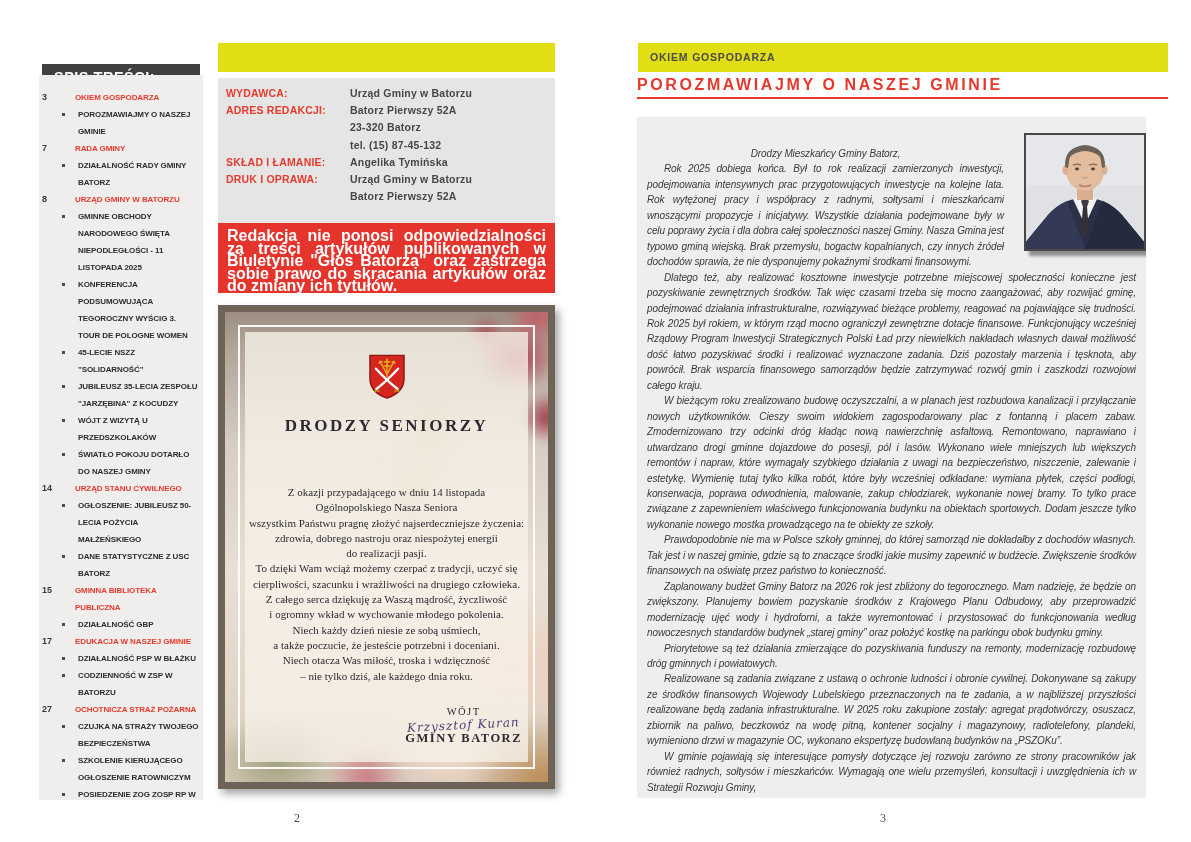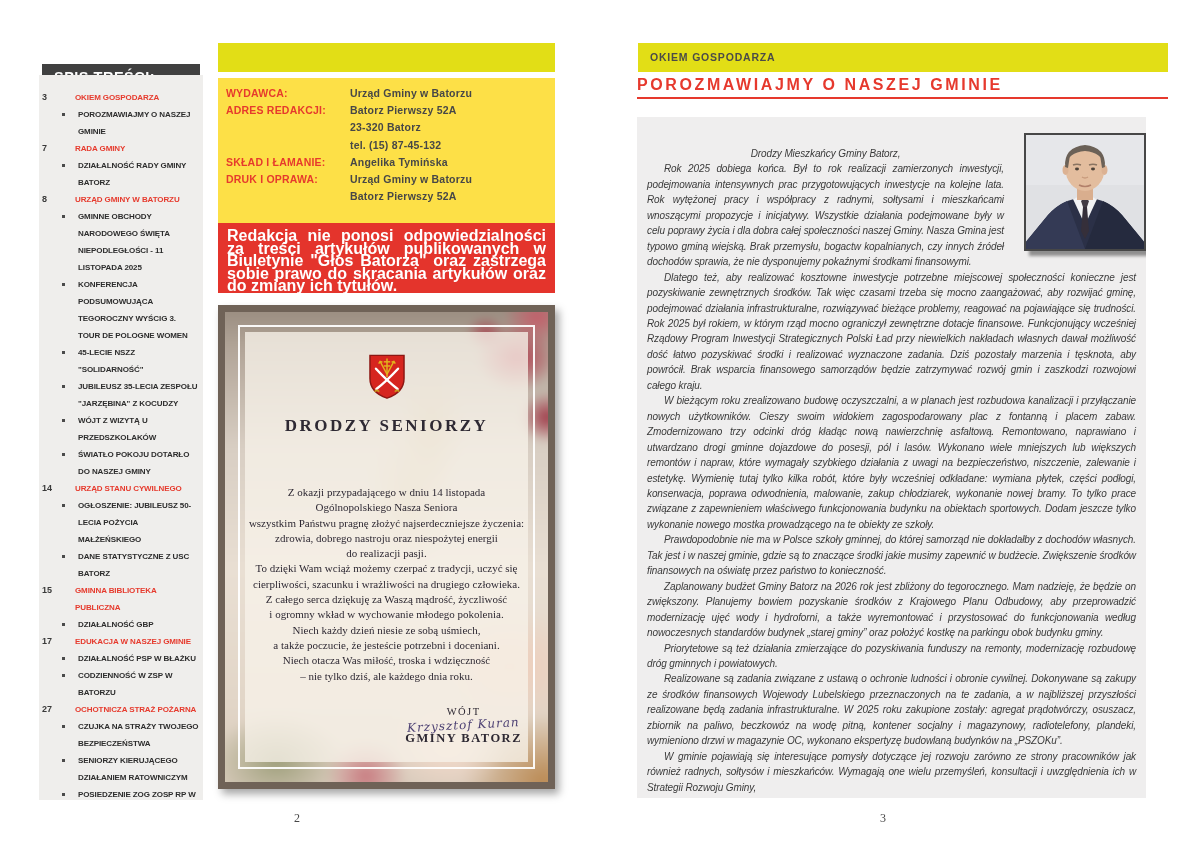--- a/index.html
+++ b/index.html
@@ -11,21 +11,21 @@
   .toc-panel{position:absolute;left:39px;top:75px;width:164px;height:725px;background:#efeeec;
     box-sizing:border-box;padding:14px 3px 0 3px;overflow:hidden;}
   .toc-sec{display:flex;line-height:17px;font-weight:bold;}
   .toc-sec .num{width:33px;font-size:9px;color:#3a3a3a;flex:none;}
   .toc-sec .t{flex:1;font-size:8px;color:#e63a2d;letter-spacing:-.1px;}
   .toc-item{position:relative;padding-left:36px;line-height:17px;font-weight:bold;font-size:8px;
     color:#2d2d2d;letter-spacing:-.1px;}
   .toc-item::before{content:"";position:absolute;left:20px;top:7px;width:3px;height:3px;background:#4a4a4a;}
   
   .yellow-left{position:absolute;left:218px;top:43px;width:337px;height:29px;background:#e2de16;}
-  .masthead{position:absolute;left:218px;top:78px;width:337px;height:145px;background:#fde047;
+  .masthead{position:absolute;left:218px;top:78px;width:337px;height:145px;background:#e5e5e5;
     box-sizing:border-box;padding:7px 0 0 8px;overflow:hidden;}
   .mh-row{display:flex;line-height:17.2px;}
   .mh-label{width:124px;flex:none;font-weight:bold;font-size:10.5px;color:#e63a2d;letter-spacing:.2px;}
   .mh-value{flex:1;font-weight:bold;font-size:10.5px;color:#474747;letter-spacing:.2px;}
   .disclaimer{position:absolute;left:218px;top:223px;width:337px;height:70px;background:#e4342c;
     box-sizing:border-box;padding:7px 9px;color:#fff;font-weight:bold;font-size:16px;line-height:12.6px;
     text-align:justify;overflow:hidden;}
   
   .card{position:absolute;left:218px;top:305px;width:337px;height:484px;box-sizing:border-box;
     border:7px solid #6f6257;background:#cfc3b6;box-shadow:4px 5px 8px rgba(0,0,0,.35);overflow:hidden;}
@@ -119,21 +119,21 @@
         <span class="num">17</span>
         <span class="t">EDUKACJA W NASZEJ GMINIE</span>
       </div>
       <div class="toc-item">DZIAŁALNOŚĆ PSP W BŁAŻKU</div>
       <div class="toc-item">CODZIENNOŚĆ W ZSP W BATORZU</div>
       <div class="toc-sec">
         <span class="num">27</span>
         <span class="t">OCHOTNICZA STRAŻ POŻARNA</span>
       </div>
       <div class="toc-item">CZUJKA NA STRAŻY TWOJEGO BEZPIECZEŃSTWA</div>
-      <div class="toc-item">SENIORZY KIERUJĄCEGO DZIAŁANIEM RATOWNICZYM</div>
+      <div class="toc-item">SZKOLENIE KIERUJĄCEGO OGŁOSZENIE RATOWNICZYM</div>
       <div class="toc-item">POSIEDZENIE ZOG ZOSP RP W BATORZU</div>
     </div>
 
   <div class="yellow-left"></div>
   <div class="masthead" id="masthead">
       <div class="mh-row">
         <span class="mh-label">WYDAWCA:</span>
         <span class="mh-value">Urząd Gminy w Batorzu</span>
       </div>
       <div class="mh-row">

